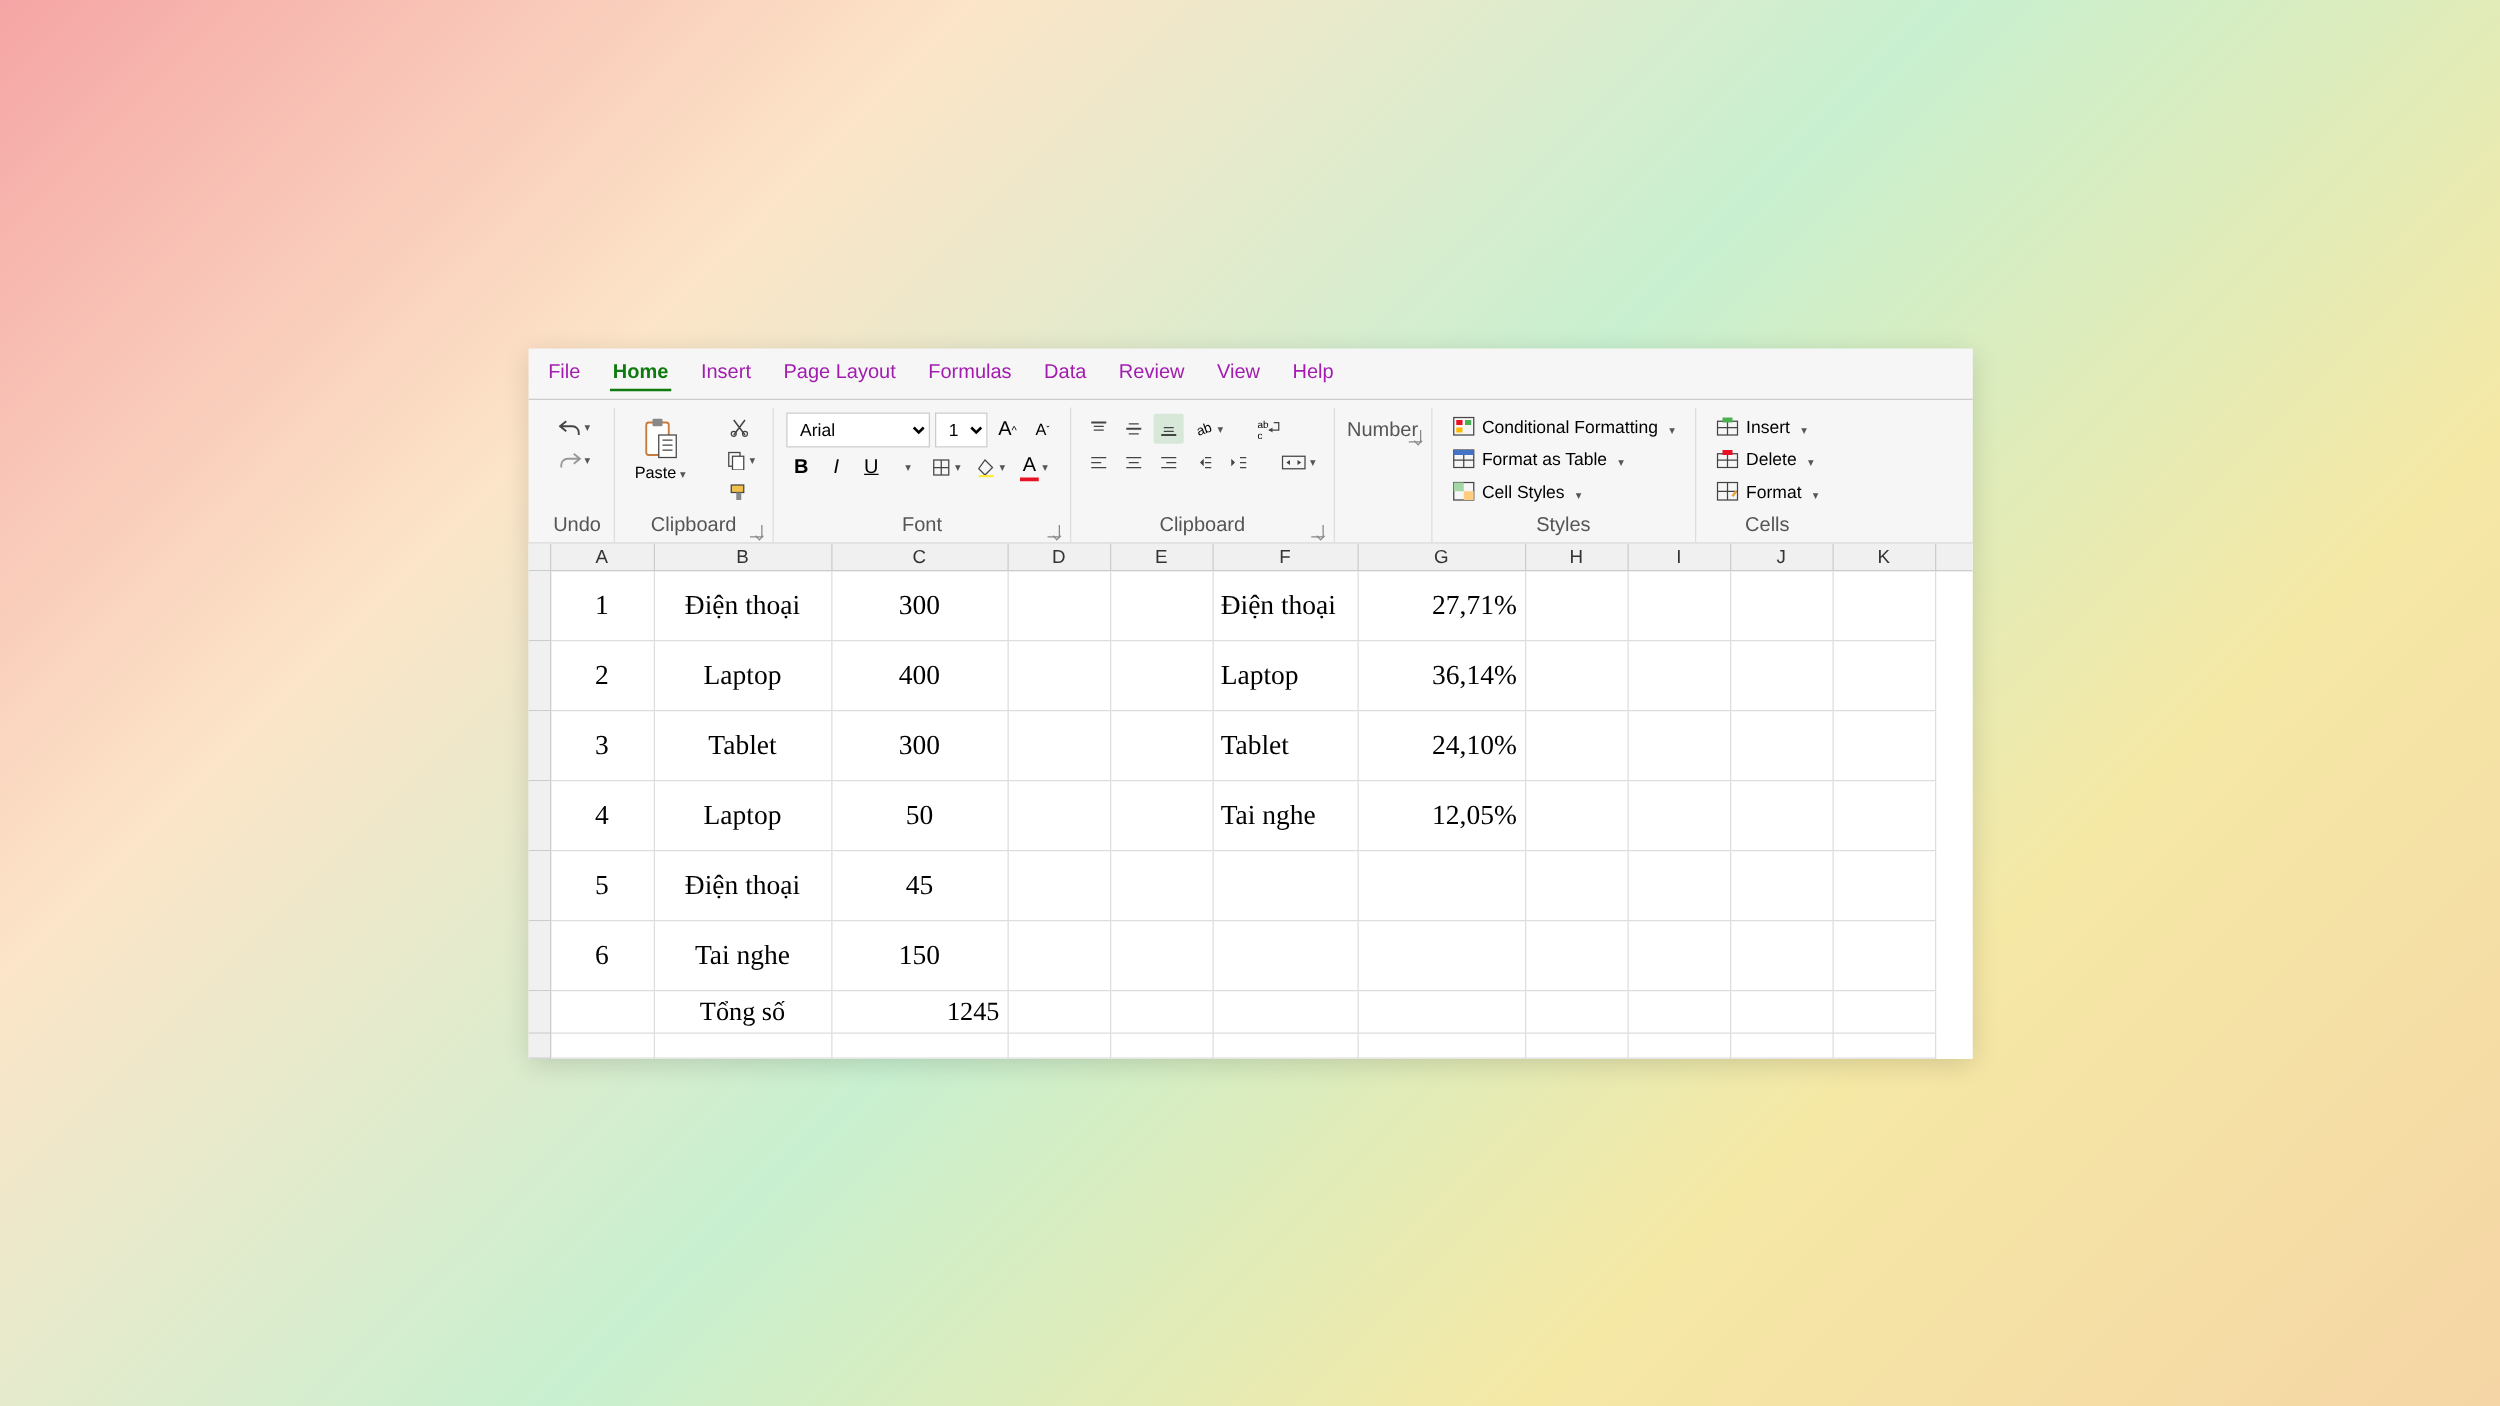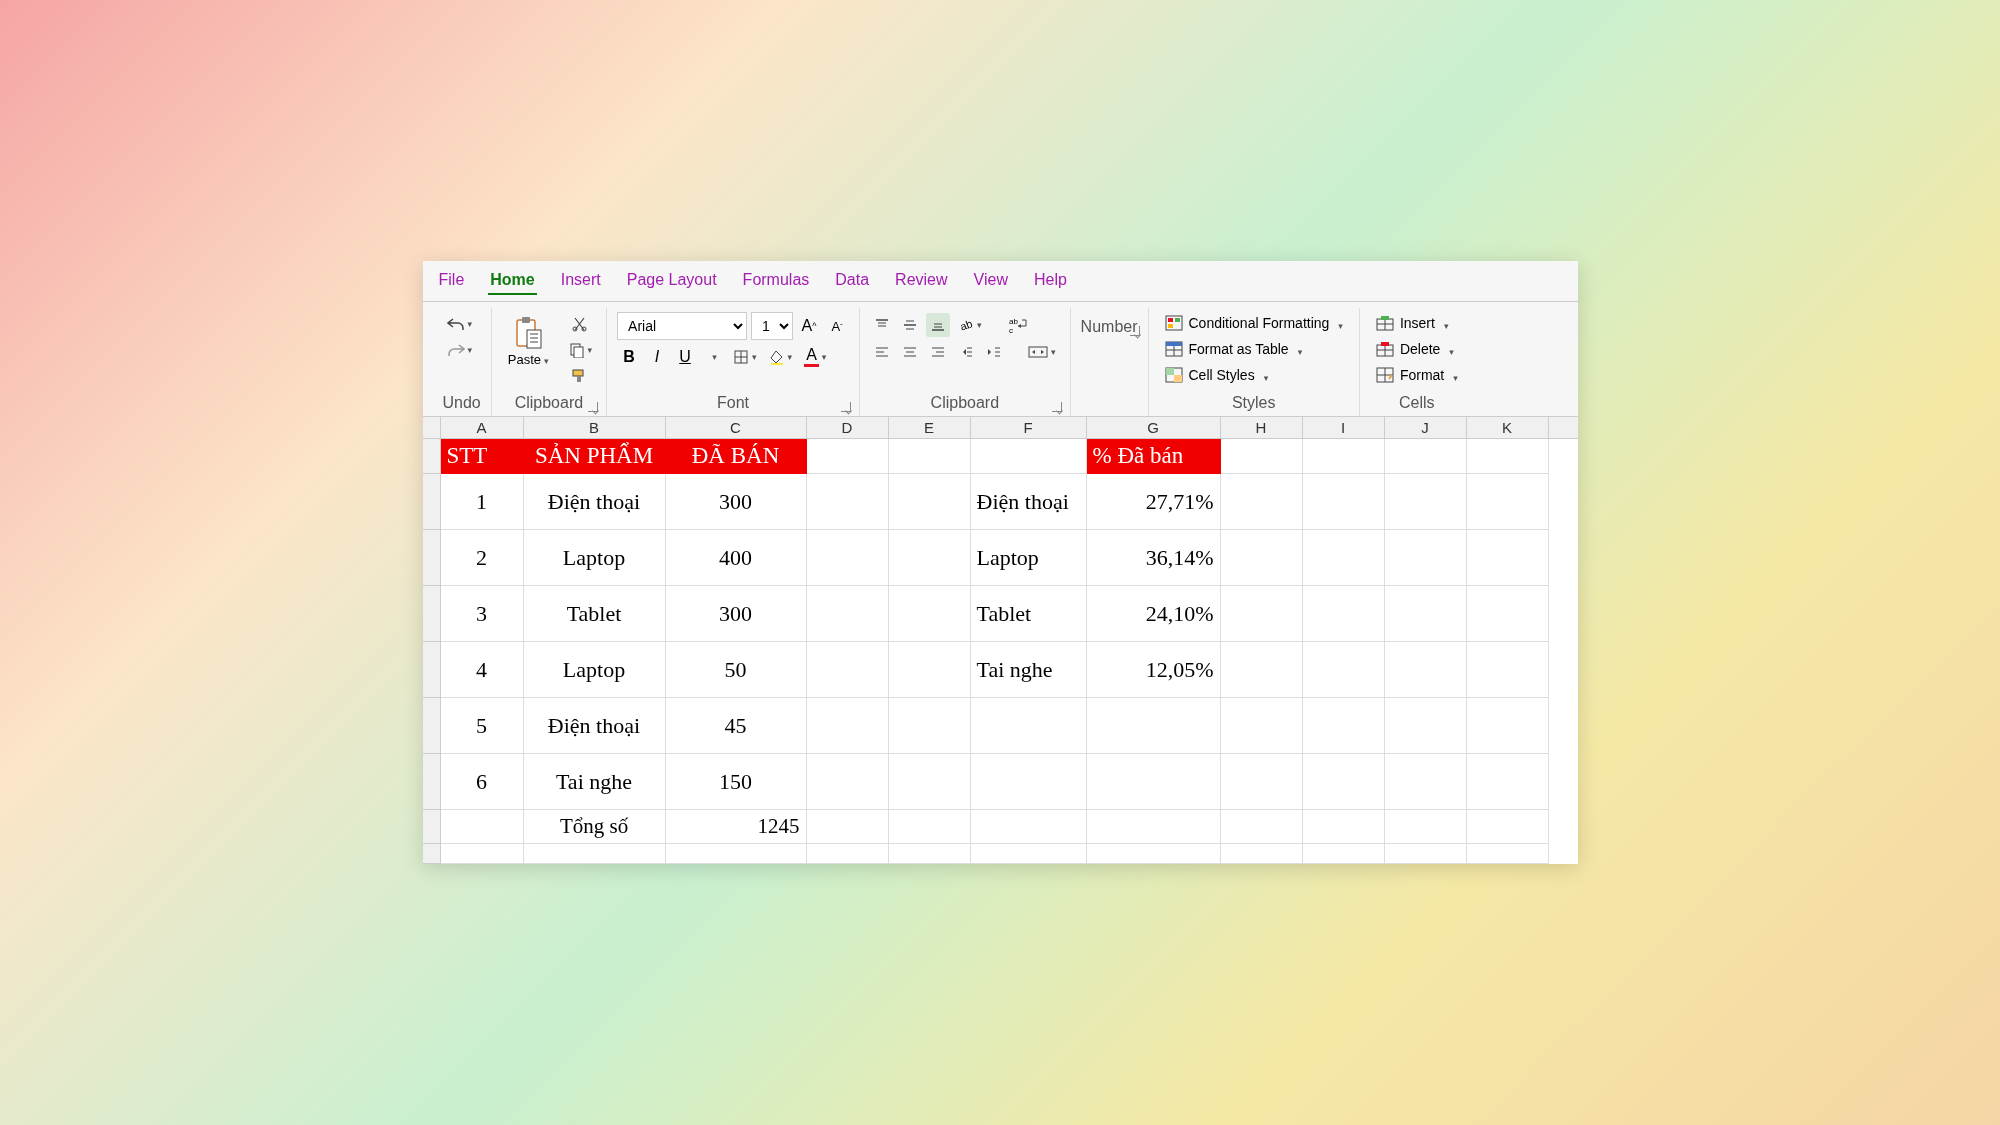--- a/index.html
+++ b/index.html
@@ -4,31 +4,31 @@
 <style>
 *{box-sizing:border-box;margin:0;padding:0;font-family:"Segoe UI",Arial,sans-serif}
 body{background:linear-gradient(135deg,#f5a5a5 0%,#fce5c8 25%,#c8f0d0 50%,#f5e8a5 75%,#f5d5a5 100%);min-height:100vh;display:flex;align-items:center;justify-content:center}
 .excel{width:1155px;background:#fff;box-shadow:0 4px 20px rgba(0,0,0,.15)}
 .tabs{display:flex;gap:22px;padding:6px 14px;border-bottom:1px solid #ccc;font-size:16px;background:#f6f6f6}
 .tab{padding:4px 2px;cursor:pointer;color:#a21caf}
 .tab.active{color:#0f7b0f;font-weight:700;border-bottom:2px solid #0f7b0f}
 .ribbon{display:flex;padding:6px 10px 0;background:#f6f6f6;border-bottom:1px solid #ccc}
 .group{padding:4px 10px 2px;border-right:1px solid #ddd;display:flex;flex-direction:column;justify-content:space-between}
 .group:last-child{border-right:none}
-.group-content{display:flex;gap:10px;align-items:flex-start}
+.group-content{display:flex;gap:22px;align-items:flex-start}
 .group-label{text-align:center;font-size:16px;color:#555;margin-top:4px;padding:2px 0;position:relative}
 .dlg{position:absolute;right:-2px;bottom:2px;width:10px;height:10px;border:1px solid #888;border-top:none;border-left:none}
 .dlg::after{content:"";position:absolute;right:-1px;bottom:-1px;width:4px;height:4px;border-right:1px solid #888;border-bottom:1px solid #888;transform:rotate(45deg) translate(1px,1px)}
 .btn{display:flex;align-items:center;justify-content:center;padding:4px;cursor:pointer;border-radius:2px;min-width:24px;min-height:24px}
 .vstack{display:flex;flex-direction:column;gap:2px}
 .hstack{display:flex;gap:4px;align-items:center}
 .paste-big{display:flex;flex-direction:column;align-items:center;gap:2px;padding:4px 6px;cursor:pointer}
 .paste-big .lbl{font-size:13px}
 .sel{font-size:14px;padding:4px 6px;border:1px solid #ccc;background:#fff}
-.font-name{width:130px}
+.font-name{width:115px}
 .font-size{width:42px}
 .drop::after{content:"▾";font-size:9px;margin-left:3px;color:#555}
 svg{display:block}
 .style-row{display:flex;align-items:flex-end;gap:6px;font-size:14px;padding:3px 6px;cursor:pointer}
 .fbar{display:flex;align-items:center;border-bottom:1px solid #ccc;background:#fff}
 .namebox{width:98px;padding:6px 10px;font-size:15px;border-right:1px solid #ccc;display:flex;align-items:center;justify-content:space-between}
 .fbtn{padding:4px 6px;color:#999;cursor:pointer}
 .fx{font-style:italic;font-size:15px;padding:0 4px}
 .finput{flex:1;padding:6px 10px;font-size:14px}
 .grid{background:#fff;position:relative}
@@ -320,34 +320,20 @@
       <div class="colh wD">D</div>
       <div class="colh wE">E</div>
       <div class="colh wF">F</div>
       <div class="colh wG">G</div>
       <div class="colh wH">H</div>
       <div class="colh wI">I</div>
       <div class="colh wJ">J</div>
       <div class="colh wK">K</div>
     </div>
 
-    <div class="row">
-      <div class="rowh"></div>
-      <div class="cell hdr wA">STT</div>
-      <div class="cell hdr wB ctr">SẢN PHẨM</div>
-      <div class="cell hdr wC ctr">ĐÃ BÁN</div>
-      <div class="cell wD"></div>
-      <div class="cell wE"></div>
-      <div class="cell wF"></div>
-      <div class="cell hdr wG">% Đã bán</div>
-      <div class="cell wH"></div>
-      <div class="cell wI"></div>
-      <div class="cell wJ"></div>
-      <div class="cell wK"></div>
-    </div>
 
     <div id="data-rows">
         <div class="row">
           <div class="rowh"></div>
     <div class="cell wA ctr tall">1</div>
     <div class="cell wB ctr tall">Điện thoại</div>
     <div class="cell wC ctr tall">300</div>
     <div class="cell wD tall"></div>
     <div class="cell wE tall"></div>
     <div class="cell wF tall">Điện thoại</div>

